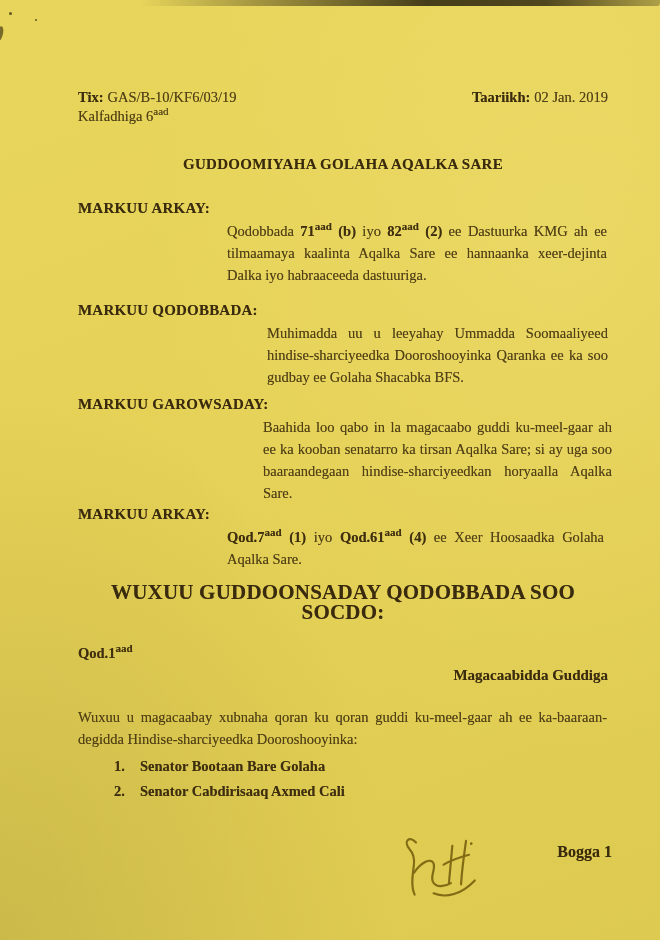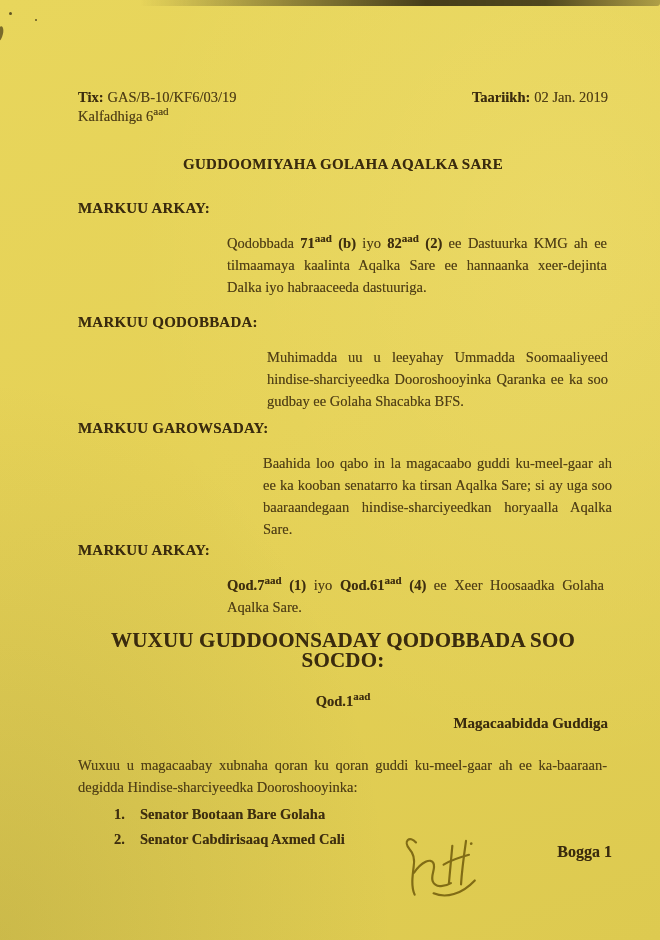--- a/index.html
+++ b/index.html
@@ -41,35 +41,35 @@
   .hline{line-height:19px;}
   .lbl{font-weight:bold;color:#3a2b0e;margin-right:4px;}
   .title{
     margin-top:28px;text-align:center;font-weight:bold;font-size:15px;
     letter-spacing:.3px;color:#3a2b0e;line-height:20px;
   }
   .clause-heading{
     font-weight:bold;font-size:15px;color:#3a2b0e;line-height:20px;letter-spacing:.2px;
   }
   .clause-body{
-    margin-top:14px;text-align:justify;
+    margin-top:2px;text-align:justify;
   }
   .c1{margin-top:24px;} .c2{margin-top:14px;} .c3{margin-top:6px;}
   .c4{margin-top:0px;}  .c5{margin-top:10px;}
   .cb1{margin-left:149px;width:380px;}
   .cb2{margin-left:189px;width:341px;}
   .cb3{margin-left:185px;width:349px;}
   .cb4{margin-left:149px;width:377px;}
   .cb5{margin-left:175px;width:355px;}
   .resolution{
     margin-top:12px;text-align:center;font-weight:bold;font-size:21px;
     color:#3a2b0e;letter-spacing:.2px;line-height:20px;
   }
   .article-number{
-    margin-top:20px;text-align:center;font-weight:bold;color:#3a2b0e;line-height:22px;
+    margin-top:20px;font-weight:bold;color:#3a2b0e;line-height:22px;
   }
   .article-title{
     text-align:right;font-weight:bold;font-size:15px;color:#3a2b0e;line-height:22px;
   }
   .intro{margin-top:20px;text-align:justify;width:529px;}
   .members{margin-top:4px;margin-left:36px;}
   .member{display:flex;font-weight:bold;color:#3e2e0f;line-height:24.5px;}
   .member .num{width:26px;}
   .signature{
     position:absolute;left:402px;top:830px;transform:rotate(-4deg);opacity:.9;

